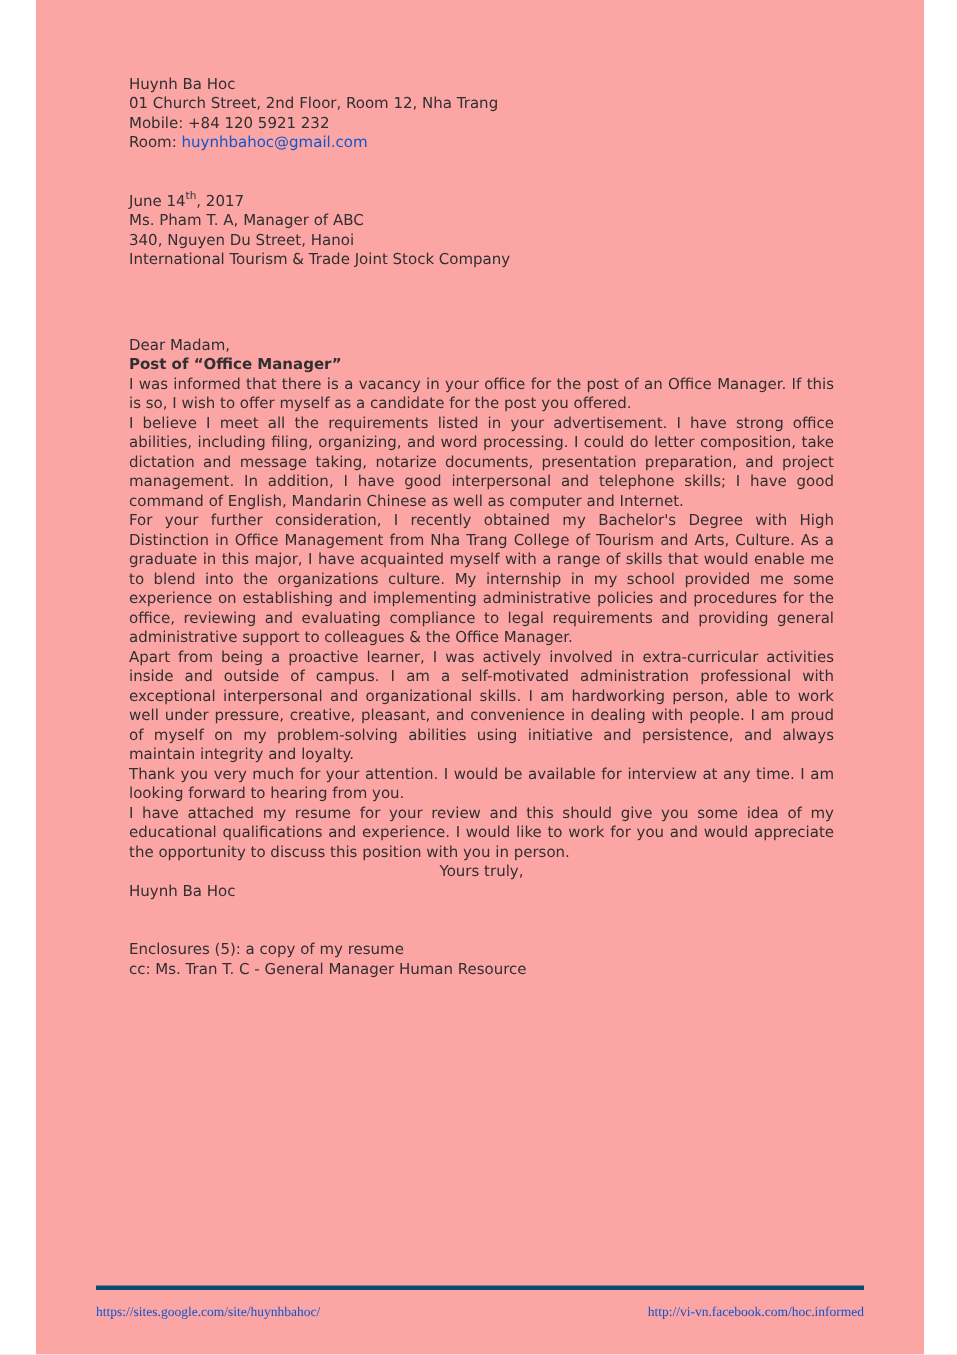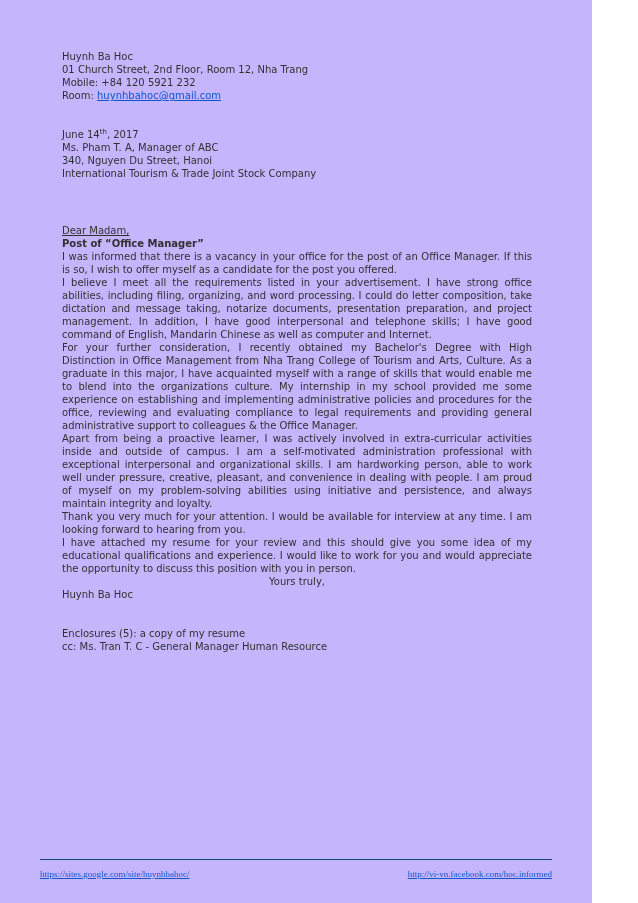--- a/index.html
+++ b/index.html
@@ -4,45 +4,45 @@
 <style>
   :root{
     --link-color:#1155cc;
     --text-color:#303030;
   }
   html,body{margin:0;padding:0;background:#ffffff;}
   .page{
     position:relative;
     width:592px;
     height:903px;
-    background:#c4b5fd;
+    background:#fca5a5;
     color:var(--text-color);
     font-family:"DejaVu Sans","Liberation Sans",sans-serif;
     font-size:10px;
     line-height:13px;
     box-sizing:border-box;
     overflow:hidden;
+    margin-left:24px;
   }
   .content{
     position:absolute;
     left:62px;
     right:60px;
     top:50px;
   }
   .content p{margin:0;}
   .line{margin:0;}
   a.link{
     color:var(--link-color);
-    text-decoration:underline;
     cursor:pointer;
   }
   .sender-block{margin-bottom:26px;}
   .date-line{margin-bottom:26px;}
   .recipient-block{margin-bottom:44px;}
-  .salutation{margin-bottom:23px;text-decoration:underline;}
+  .salutation{margin-bottom:23px;}
   .subject-line{margin-bottom:24px;font-weight:bold;}
   .para{
     margin:0 0 12px 0;
     text-align:justify;
   }
   .valediction{margin-top:32px;text-align:center;}
   .signature{margin-top:20px;}
   .enclosures{margin-top:26px;}
   sup{
     font-size:7px;
@@ -52,21 +52,21 @@
   .footer{
     position:absolute;
     left:40px;
     right:40px;
     bottom:22px;
     display:flex;
     justify-content:space-between;
     align-items:baseline;
     font-family:"Liberation Serif","DejaVu Serif",serif;
     font-size:9px;
-    border-top:1px solid #0c4a6e;
+    border-top:3px solid #0c4a6e;
     padding-top:8px;
   }
 </style>
 </head>
 <body>
 
 <div class="page">
   <div class="content">
 
     <div class="sender-block">

